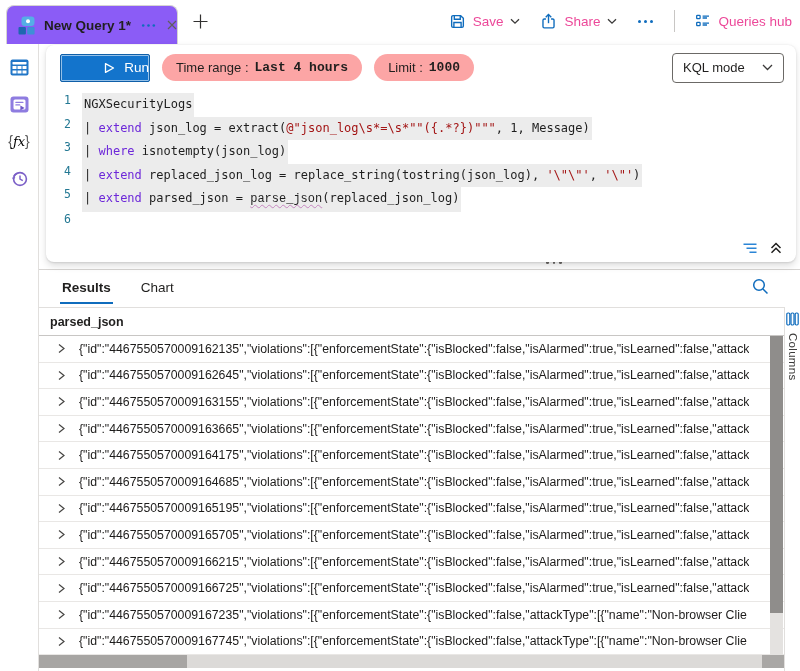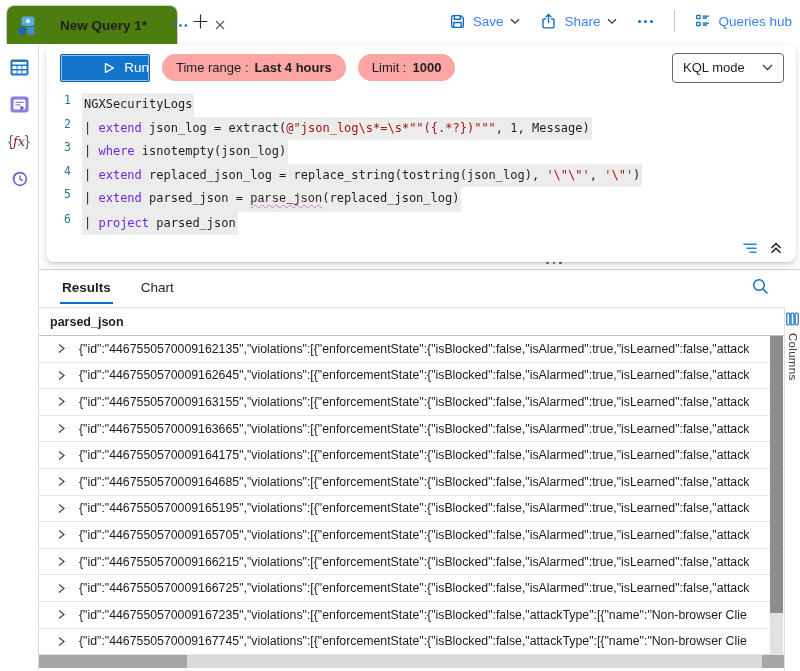--- a/index.html
+++ b/index.html
@@ -8,58 +8,58 @@
     position: relative; overflow: hidden; background: #fff;
     font-family: "Liberation Sans", sans-serif; color: #201F1E;
   }
   svg { display: block; }
 
   
   .tabbar { position: absolute; left: 0; top: 0; right: 0; height: 44px; background: #fff; }
   .tab {
     position: absolute; left: 6px; top: 5px; height: 39px; width: 172px;
     border: 1px solid #D6D4D2; border-bottom: none; border-radius: 8px 8px 0 0;
-    display: flex; align-items: center; padding: 0 10px; gap: 24px; background: #4d7c0f; cursor: pointer;
+    display: flex; align-items: center; padding: 0 10px; gap: 8px; background: #8b5cf6; cursor: pointer;
   }
   .tab-title { font-size: 13.5px; font-weight: 700; white-space: nowrap; }
   .tab-more { margin-left: 2px; cursor: pointer; }
   .tab-close { cursor: pointer; margin-left: 2px; }
   .tab-add { position: absolute; left: 192px; top: 13px; cursor: pointer; }
   .tabbar-right { position: absolute; right: 8px; top: 10px; display: flex; align-items: center; gap: 20px; }
-  .tbtn { display: flex; align-items: center; gap: 7px; font-size: 13.5px; color: #3b82f6; cursor: pointer; white-space: nowrap; }
+  .tbtn { display: flex; align-items: center; gap: 7px; font-size: 13.5px; color: #ec4899; cursor: pointer; white-space: nowrap; }
   .vdiv { width: 1px; height: 22px; background: #C8C6C4; }
 
   
   .sidebar {
     position: absolute; left: 0; top: 44px; bottom: 0; width: 39px;
     border-right: 1px solid #E1DFDD; background: #fff;
     display: flex; flex-direction: column; align-items: center; padding-top: 12px; gap: 15px;
   }
   .sb-item { width: 22px; height: 22px; display: flex; align-items: center; justify-content: center; cursor: pointer; }
   .fx-icon { font-size: 14px; color: #5A5A5A; white-space: nowrap; }
-  .fx-icon em { font-family: "DejaVu Serif", serif; font-style: italic; color: #7f1d1d; font-size: 13px; }
+  .fx-icon em { font-family: "DejaVu Serif", serif; font-style: italic; color: #000000; font-size: 13px; }
 
   
   .card {
     position: absolute; left: 46px; right: 4px; top: 45px; height: 217px;
     background: #fff; border-radius: 8px; z-index: 2;
     box-shadow: 0 0.6px 1.8px rgba(0,0,0,.10), 0 3.2px 7.2px rgba(0,0,0,.13);
   }
   .qtoolbar { display: flex; align-items: center; gap: 12px; padding: 8px 12px 7px 14px; height: 44px; }
   .run-btn {
     height: 28px; min-width: 90px; background: #1374CC; border: 1px solid #0F5FA8; border-radius: 2px;
     box-shadow: inset 0 0 0 1px rgba(255,255,255,.55);
     color: #fff; font-size: 13.5px; font-family: "Liberation Sans", sans-serif;
     display: flex; align-items: center; justify-content: flex-end; gap: 9px; cursor: pointer;
   }
   .pill {
     background: #fca5a5; border-radius: 14px; height: 27px; padding: 0 14px;
     display: flex; align-items: center; gap: 6px; font-size: 13px; cursor: pointer; white-space: nowrap;
   }
-  .pill b { font-weight: 700; }
+  .pill b { font-weight: 700; font-family: Liberation Mono, monospace; }
   .mode-dd {
     margin-left: auto; height: 30px; min-width: 112px; border: 1px solid #6B6966; border-radius: 4px;
     padding: 0 10px; display: flex; align-items: center; justify-content: space-between; gap: 14px;
     font-size: 13px; background: #fff; cursor: pointer; text-align: center;
   }
 
   
   .editor { margin-top: 4px; font-family: "DejaVu Sans Mono", monospace; font-size: 12px; line-height: 15.5px; }
   .ed-line { display: flex; }
   .gut { width: 36px; text-align: right; padding-right: 11px; color: #237893; flex: none; font-size: 11.5px; }
@@ -268,21 +268,20 @@
     <div class="ed-line">
       <span class="gut">4</span>
       <span class="code"><span>| </span><span class="kw">extend</span><span> replaced_json_log = replace_string(tostring(json_log), </span><span class="str">'\"\"'</span><span>, </span><span class="str">'\"'</span><span>)</span></span>
     </div>
     <div class="ed-line">
       <span class="gut">5</span>
       <span class="code"><span>| </span><span class="kw">extend</span><span> parsed_json = </span><span class="sqg">parse_json</span><span>(replaced_json_log)</span></span>
     </div>
     <div class="ed-line">
       <span class="gut">6</span>
-      <span class="code"><span>| </span><span class="kw">project</span><span> parsed_json</span></span>
     </div>
   </div>
 
   <div class="card-foot">
     <span>
       <svg width="16" height="13" viewBox="0 0 16 13" fill="none" stroke="#2B85D6" stroke-width="1.6">
         <path d="M1.5 2.2 H14.5 M4.5 6.2 H14.5 M7.5 10.2 H14.5"></path>
       </svg>
     </span>
     <span>

